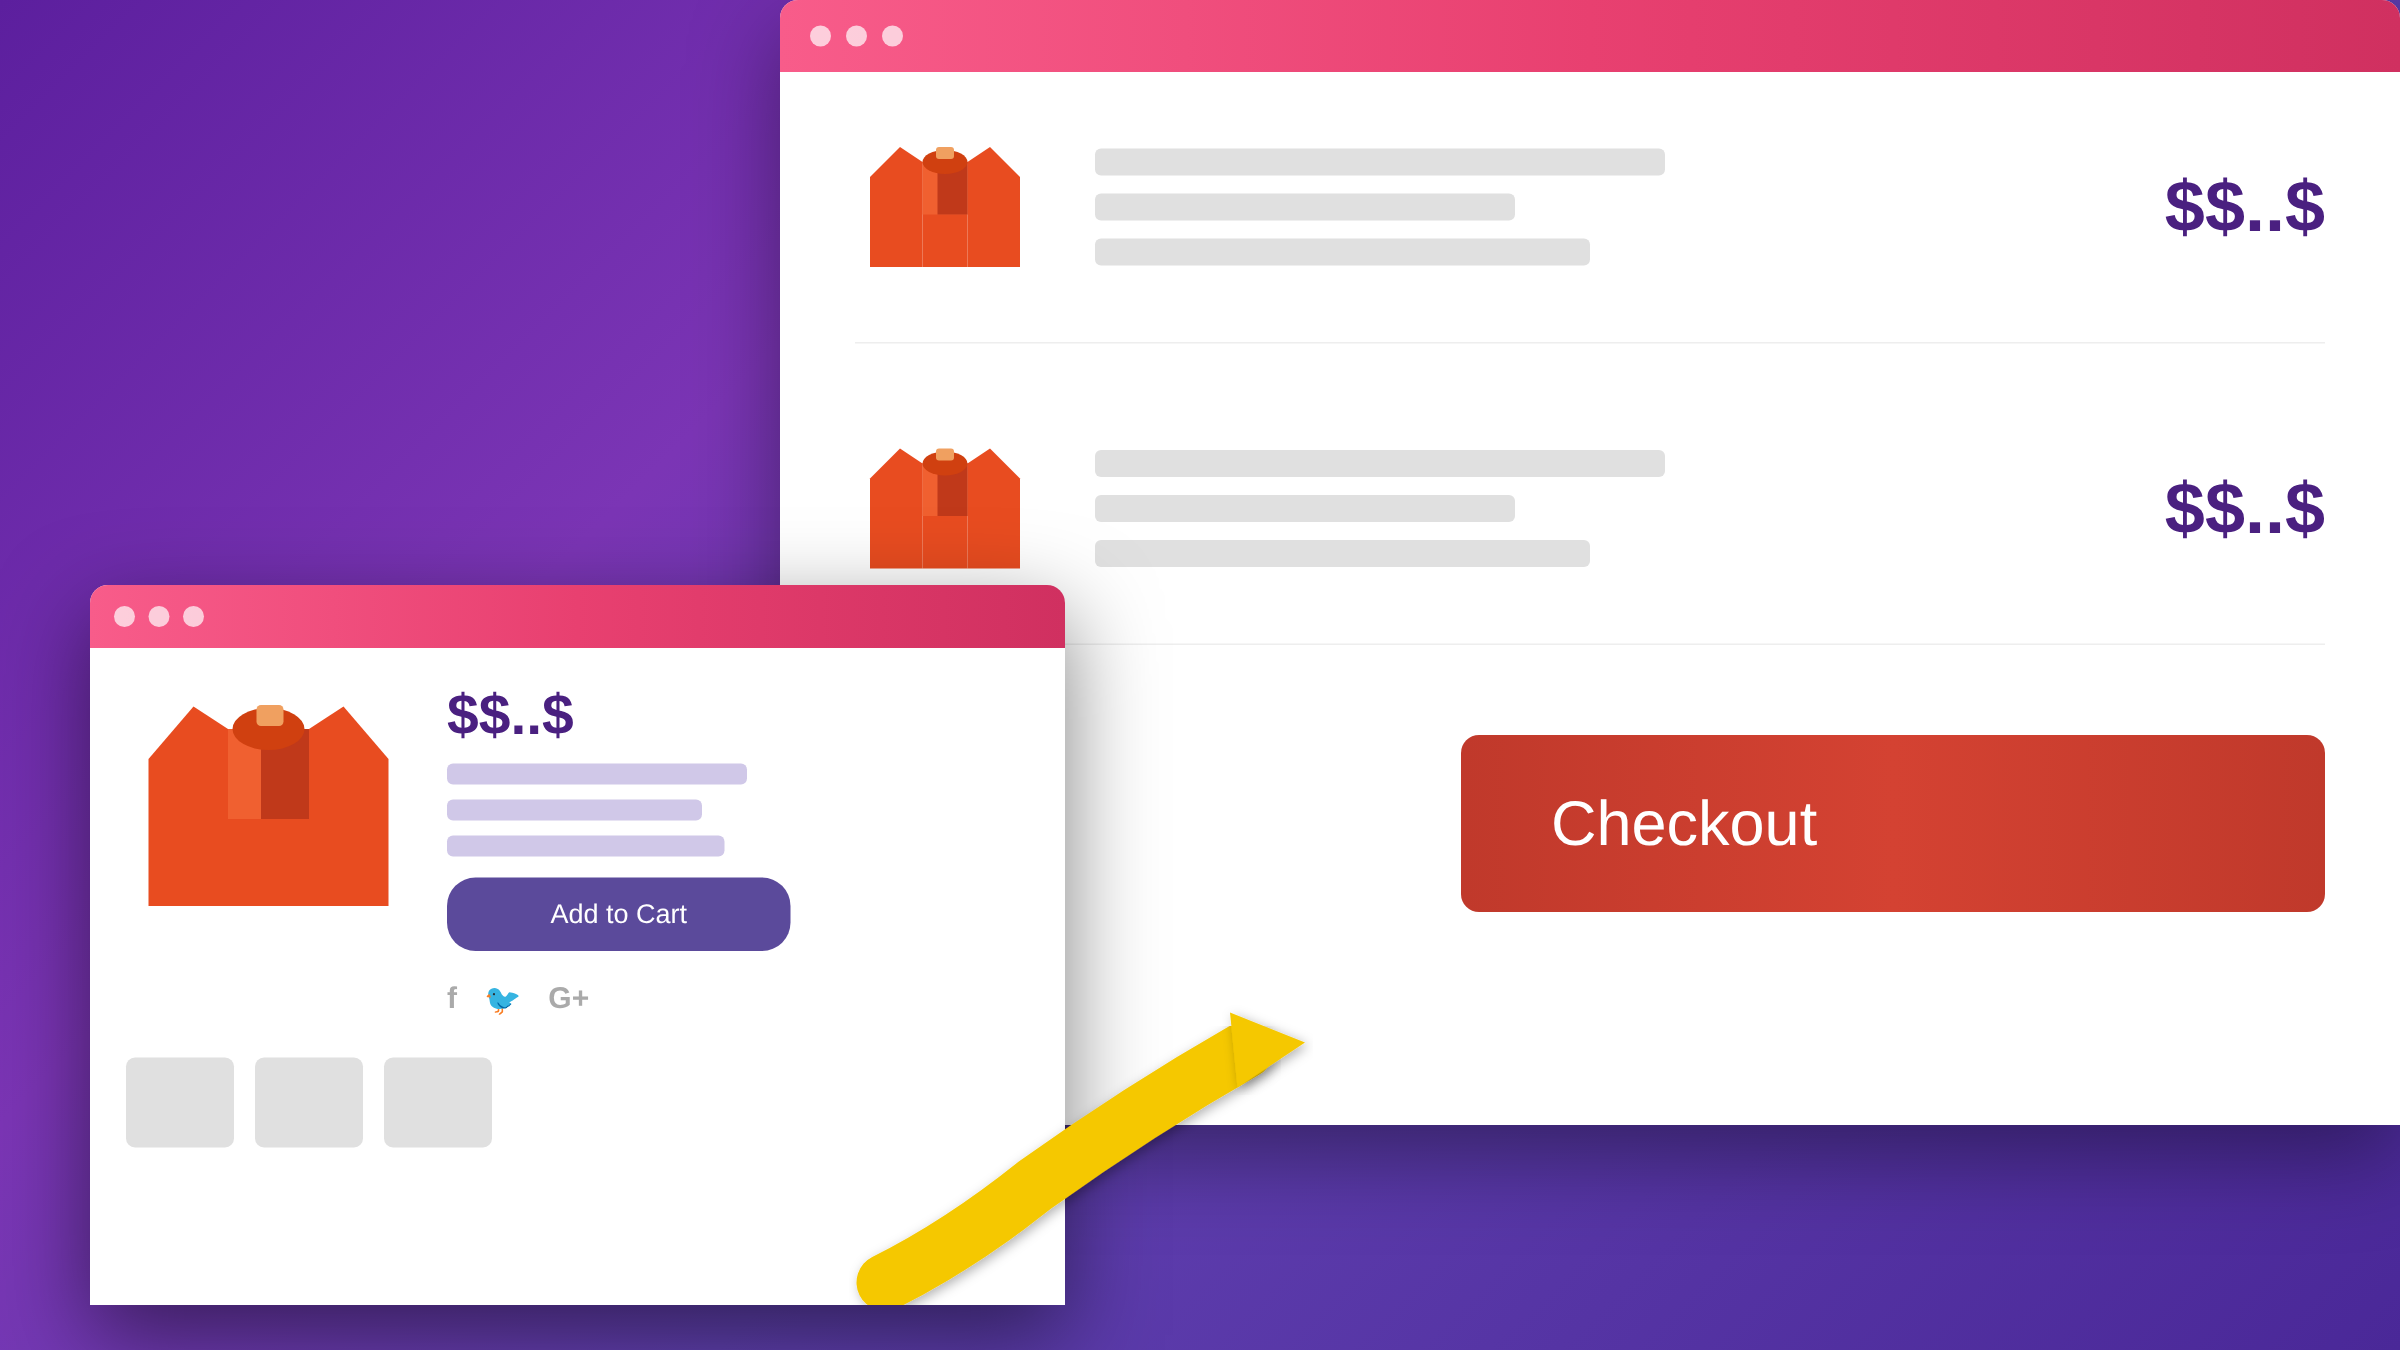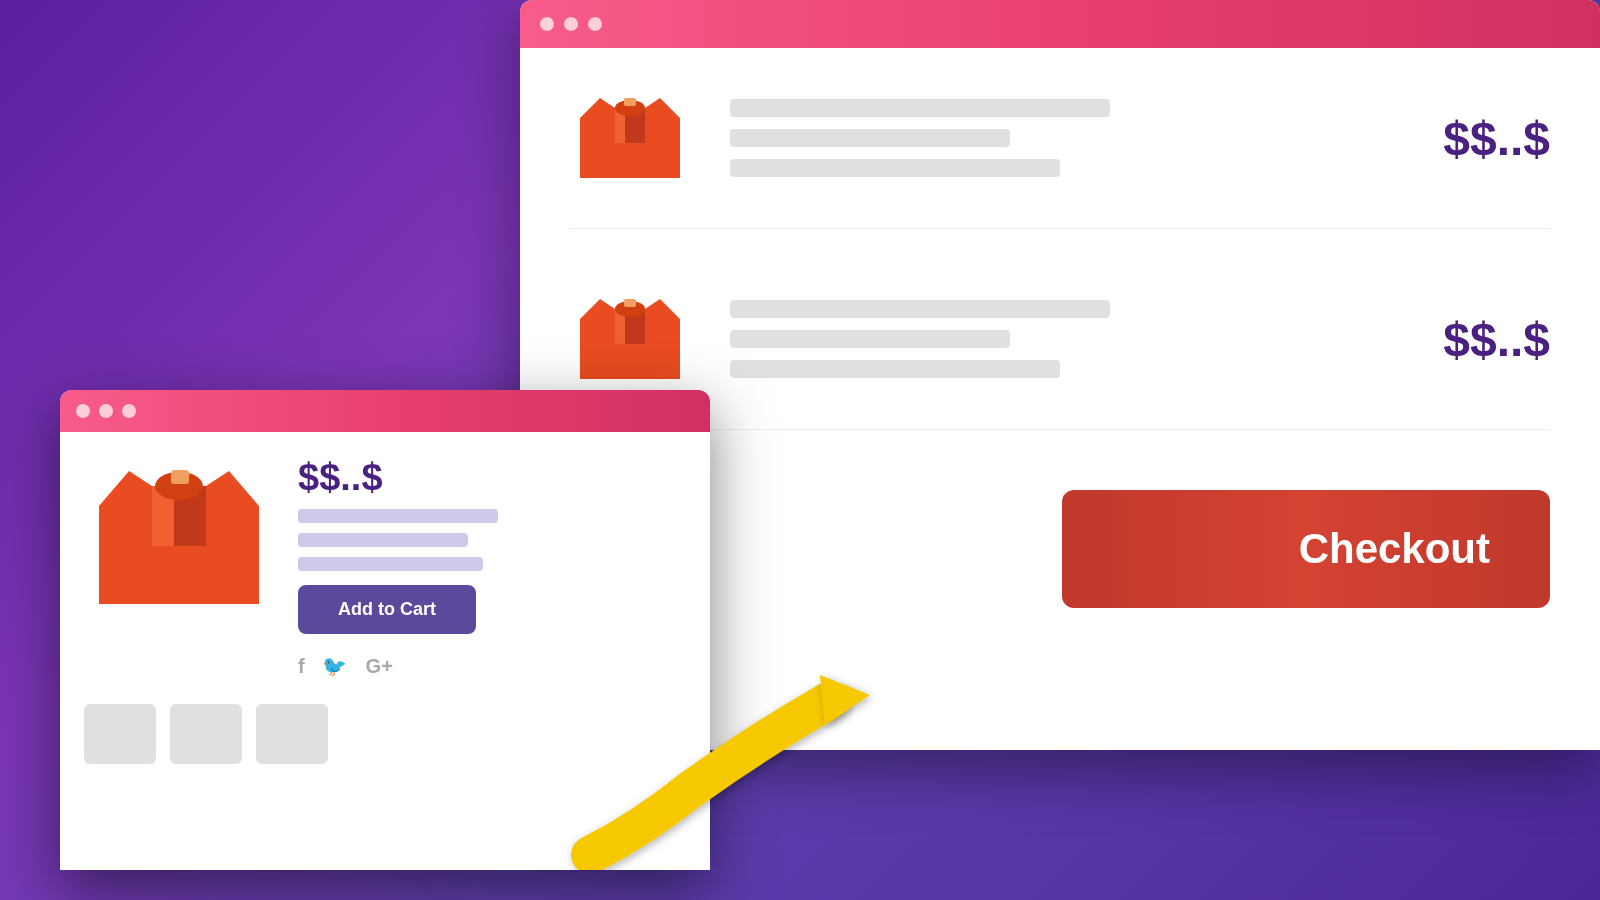--- a/index.html
+++ b/index.html
@@ -93,27 +93,27 @@
       font-size: 48px;
       font-weight: 900;
       margin-left: auto;
       white-space: nowrap;
     }
 
     .checkout-btn {
       background: linear-gradient(90deg, #c0392b 0%, #d44232 50%, #c0392b 100%);
       color: white;
       font-size: 42px;
-      font-weight: 700;
+      font-weight: 400;
       border: none;
       border-radius: 12px;
       padding: 35px 60px;
-      width: 488px;
+      width: 576px;
       cursor: pointer;
-      text-align: right;
+      text-align: left;
       display: block;
       margin-left: auto;
     }
 
     
     .browser-front {
       position: absolute;
       top: 390px;
       left: 60px;
       width: 650px;
@@ -172,26 +172,26 @@
       border-radius: 4px;
     }
     .detail-bar-1 { width: 200px; }
     .detail-bar-2 { width: 170px; }
     .detail-bar-3 { width: 185px; }
 
     .add-to-cart-btn {
       background: #5b4a9b;
       color: white;
       font-size: 18px;
-      font-weight: 700;
+      font-weight: 400;
       border: none;
-      border-radius: 8px;
+      border-radius: 19px;
       padding: 14px 28px;
       cursor: pointer;
-      width: 178px;
+      width: 229px;
       text-align: center;
       margin-top: 4px;
     }
 
     .social-icons {
       display: flex;
       gap: 18px;
       align-items: center;
       margin-top: 10px;
     }

